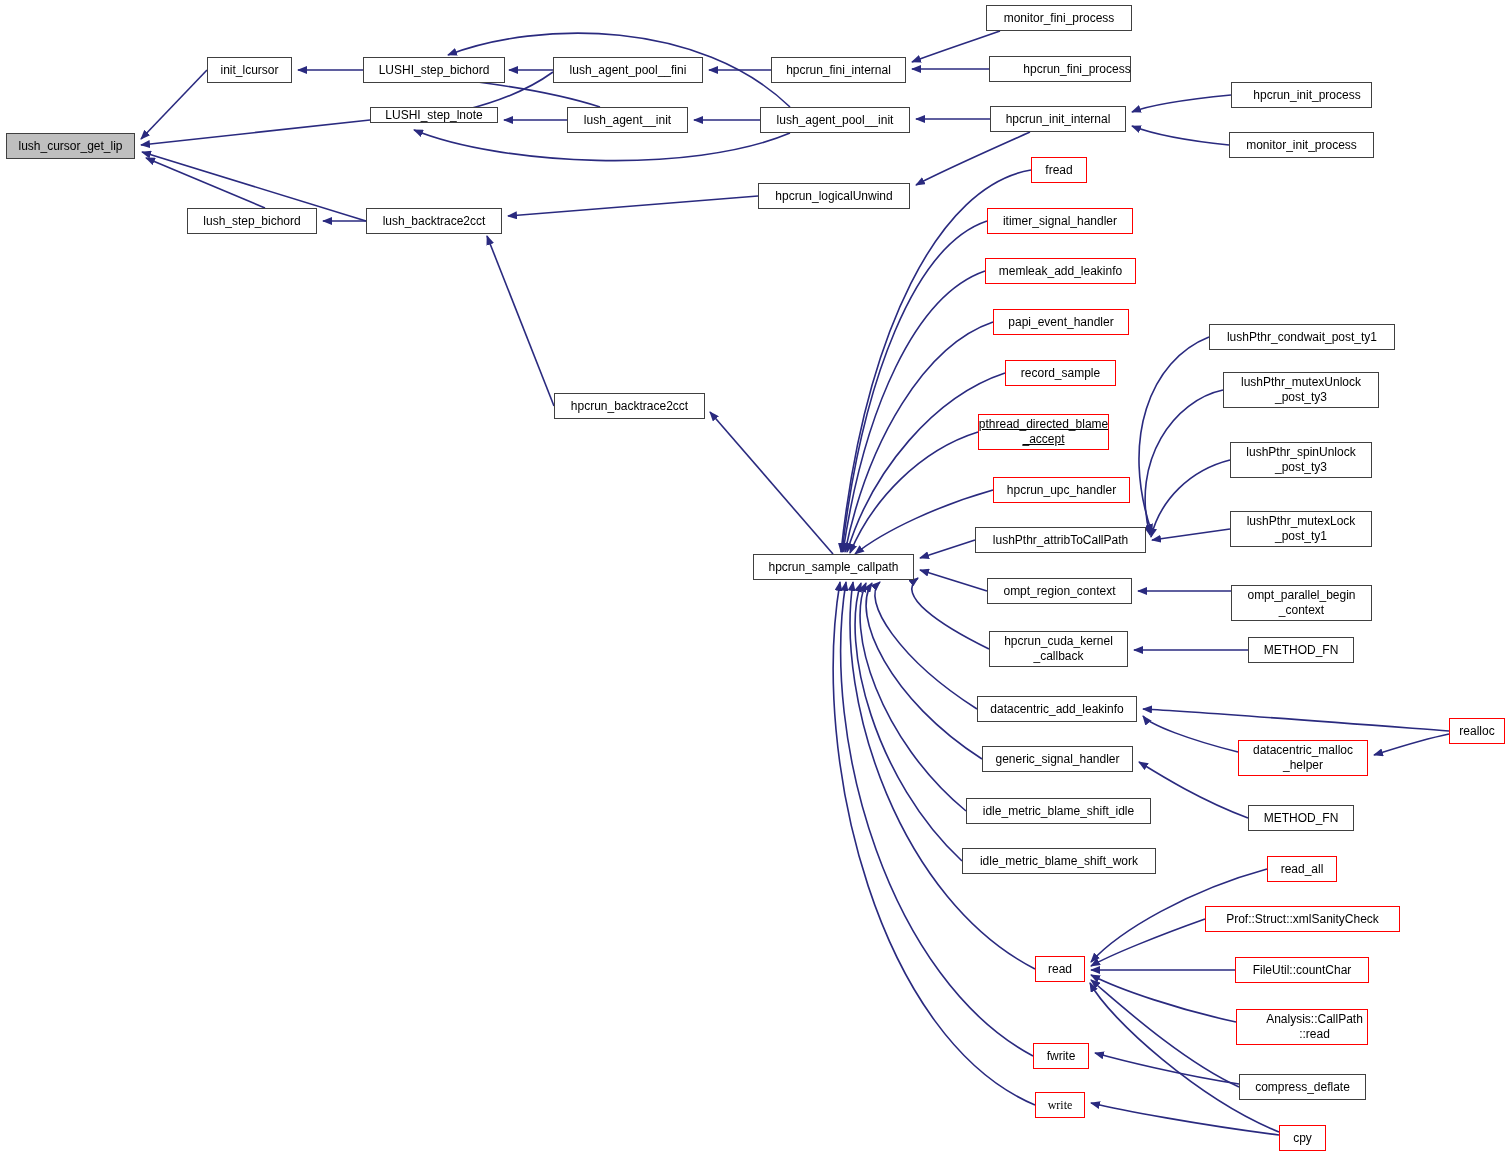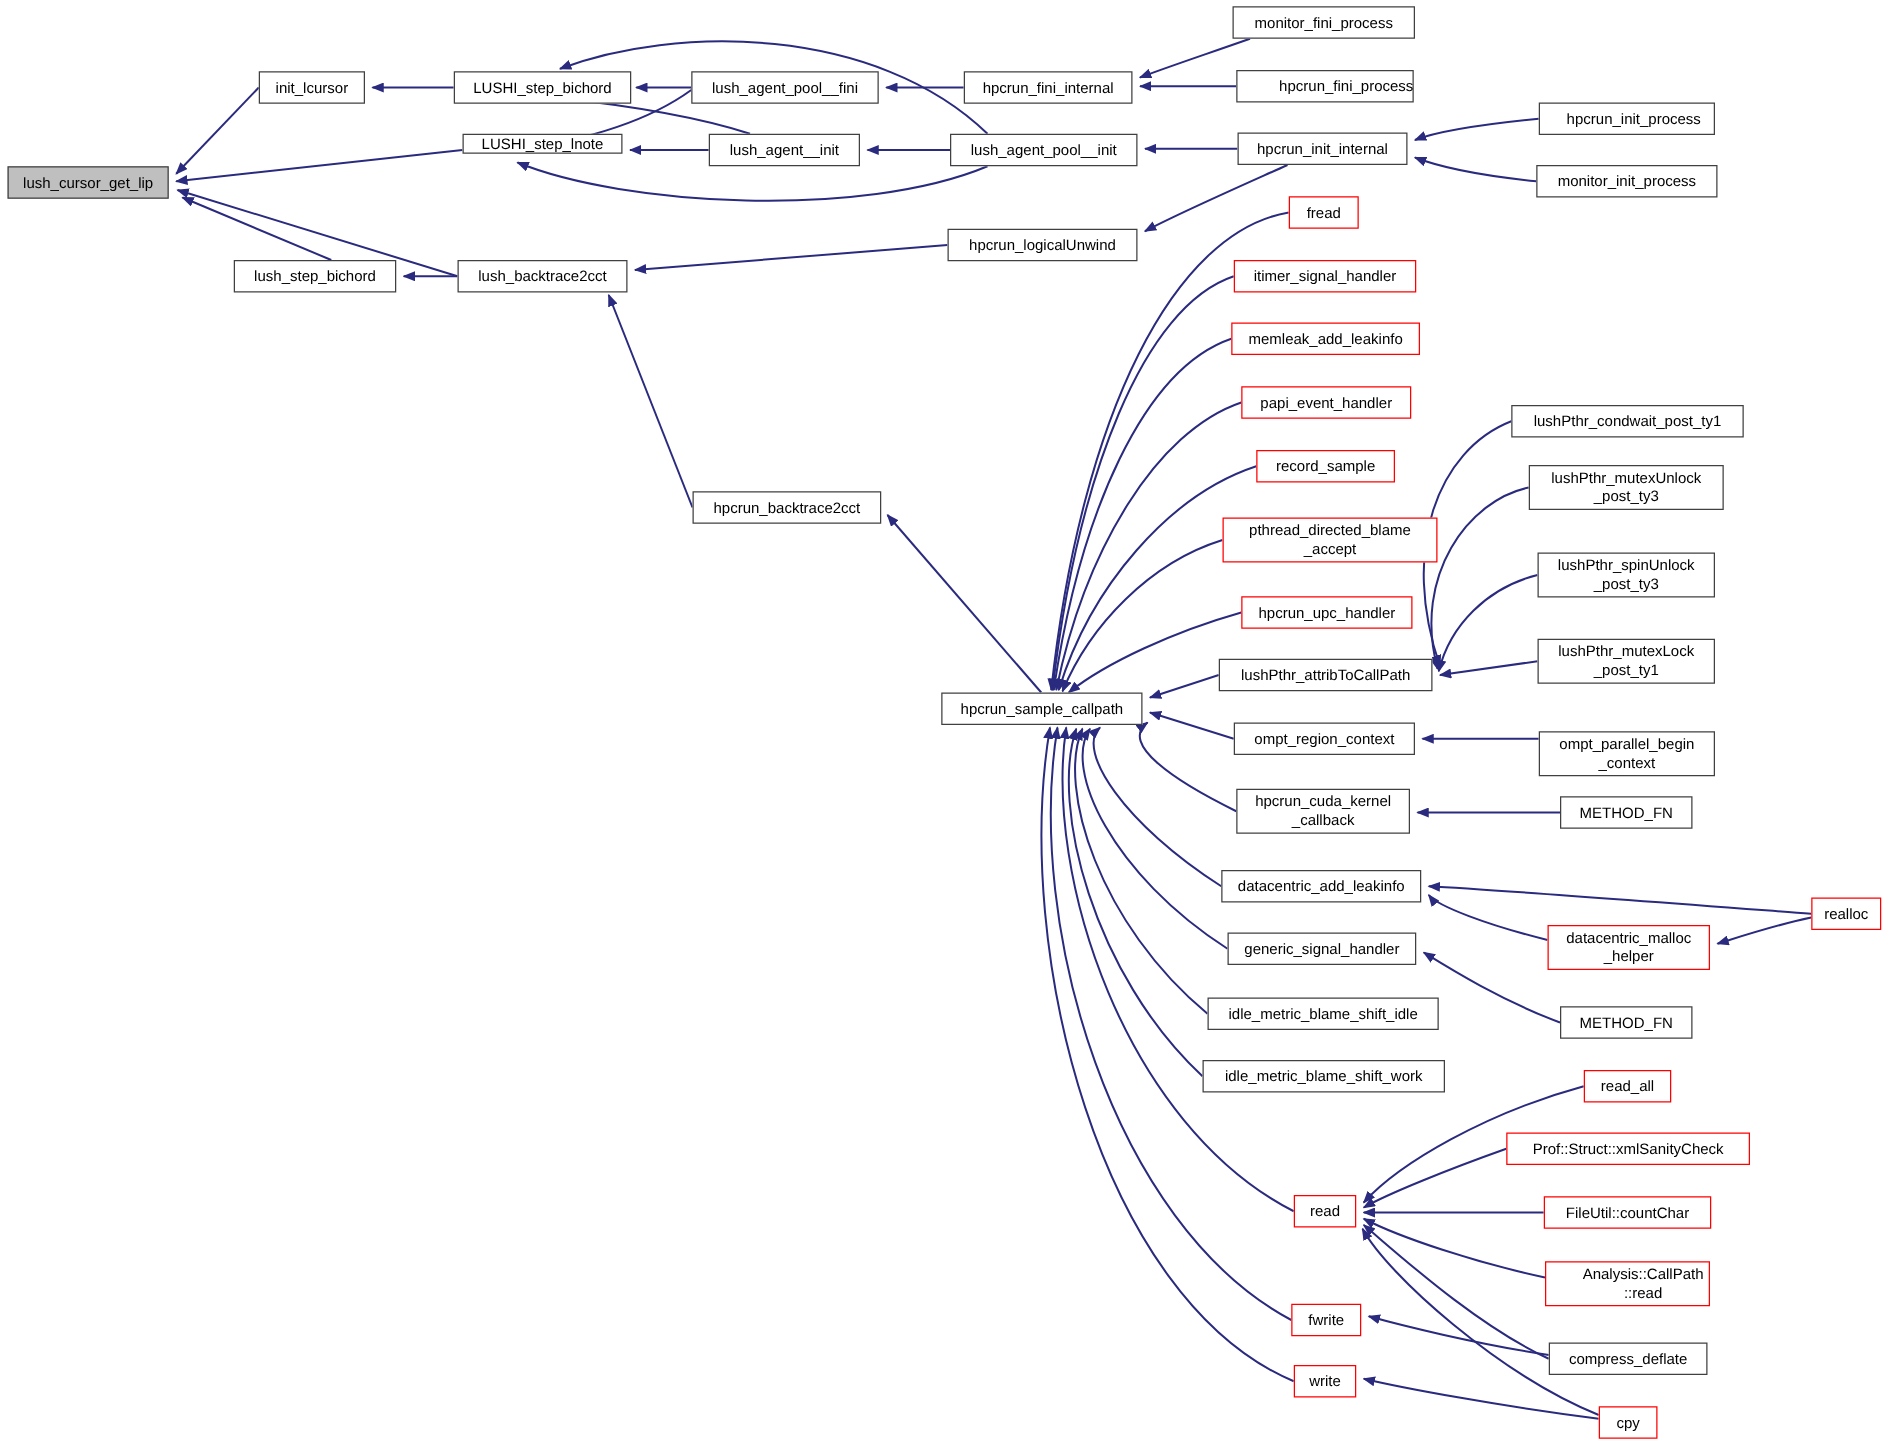--- a/index.html
+++ b/index.html
@@ -114,21 +114,21 @@
     <div class="node" style="left: 990px; top: 106px; width: 136px; height: 26px;">hpcrun_init_internal</div>
     <div class="node" style="left: 1231px; top: 82px; width: 141px; height: 26px; padding-left: 11px;">hpcrun_init_process</div>
     <div class="node" style="left: 1229px; top: 132px; width: 145px; height: 26px;">monitor_init_process</div>
     <div class="node" style="left: 554px; top: 393px; width: 151px; height: 26px;">hpcrun_backtrace2cct</div>
     <div class="node" style="left: 753px; top: 554px; width: 161px; height: 26px;">hpcrun_sample_callpath</div>
     <div class="node red" style="left: 1031px; top: 157px; width: 56px; height: 26px;">fread</div>
     <div class="node red" style="left: 987px; top: 208px; width: 146px; height: 26px;">itimer_signal_handler</div>
     <div class="node red" style="left: 985px; top: 258px; width: 151px; height: 26px;">memleak_add_leakinfo</div>
     <div class="node red" style="left: 993px; top: 309px; width: 136px; height: 26px;">papi_event_handler</div>
     <div class="node red" style="left: 1005px; top: 360px; width: 111px; height: 26px;">record_sample</div>
-    <div class="node red" style="left: 978px; top: 414px; width: 172px; height: 36px;">pthread_directed_blame
+    <div class="node red" style="left: 978px; top: 414px; width: 131px; height: 36px; text-decoration: underline;">pthread_directed_blame
 _accept</div>
     <div class="node red" style="left: 993px; top: 477px; width: 137px; height: 26px;">hpcrun_upc_handler</div>
     <div class="node" style="left: 975px; top: 527px; width: 171px; height: 26px;">lushPthr_attribToCallPath</div>
     <div class="node" style="left: 987px; top: 578px; width: 145px; height: 26px;">ompt_region_context</div>
     <div class="node" style="left: 989px; top: 631px; width: 139px; height: 36px;">hpcrun_cuda_kernel
 _callback</div>
     <div class="node" style="left: 977px; top: 696px; width: 160px; height: 26px;">datacentric_add_leakinfo</div>
     <div class="node" style="left: 982px; top: 746px; width: 151px; height: 26px;">generic_signal_handler</div>
     <div class="node" style="left: 966px; top: 798px; width: 185px; height: 26px;">idle_metric_blame_shift_idle</div>
     <div class="node" style="left: 962px; top: 848px; width: 194px; height: 26px;">idle_metric_blame_shift_work</div>
@@ -147,15 +147,15 @@
 _helper</div>
     <div class="node" style="left: 1248px; top: 805px; width: 106px; height: 26px;">METHOD_FN</div>
     <div class="node red" style="left: 1035px; top: 956px; width: 50px; height: 26px;">read</div>
     <div class="node red" style="left: 1267px; top: 856px; width: 70px; height: 26px;">read_all</div>
     <div class="node red" style="left: 1205px; top: 906px; width: 195px; height: 26px;">Prof::Struct::xmlSanityCheck</div>
     <div class="node red" style="left: 1235px; top: 957px; width: 134px; height: 26px;">FileUtil::countChar</div>
     <div class="node red" style="left: 1236px; top: 1009px; width: 132px; height: 36px; padding-left: 25px;">Analysis::CallPath
 ::read</div>
     <div class="node red" style="left: 1033px; top: 1043px; width: 56px; height: 26px;">fwrite</div>
     <div class="node" style="left: 1239px; top: 1074px; width: 127px; height: 26px;">compress_deflate</div>
-    <div class="node red" style="left: 1035px; top: 1092px; width: 50px; height: 26px;">write</div>
+    <div class="node red" style="left: 1035px; top: 1092px; width: 50px; height: 26px; font-family: Liberation Serif, serif;">write</div>
     <div class="node red" style="left: 1279px; top: 1125px; width: 47px; height: 26px;">cpy</div>
   </div>
 
 </body></html>

